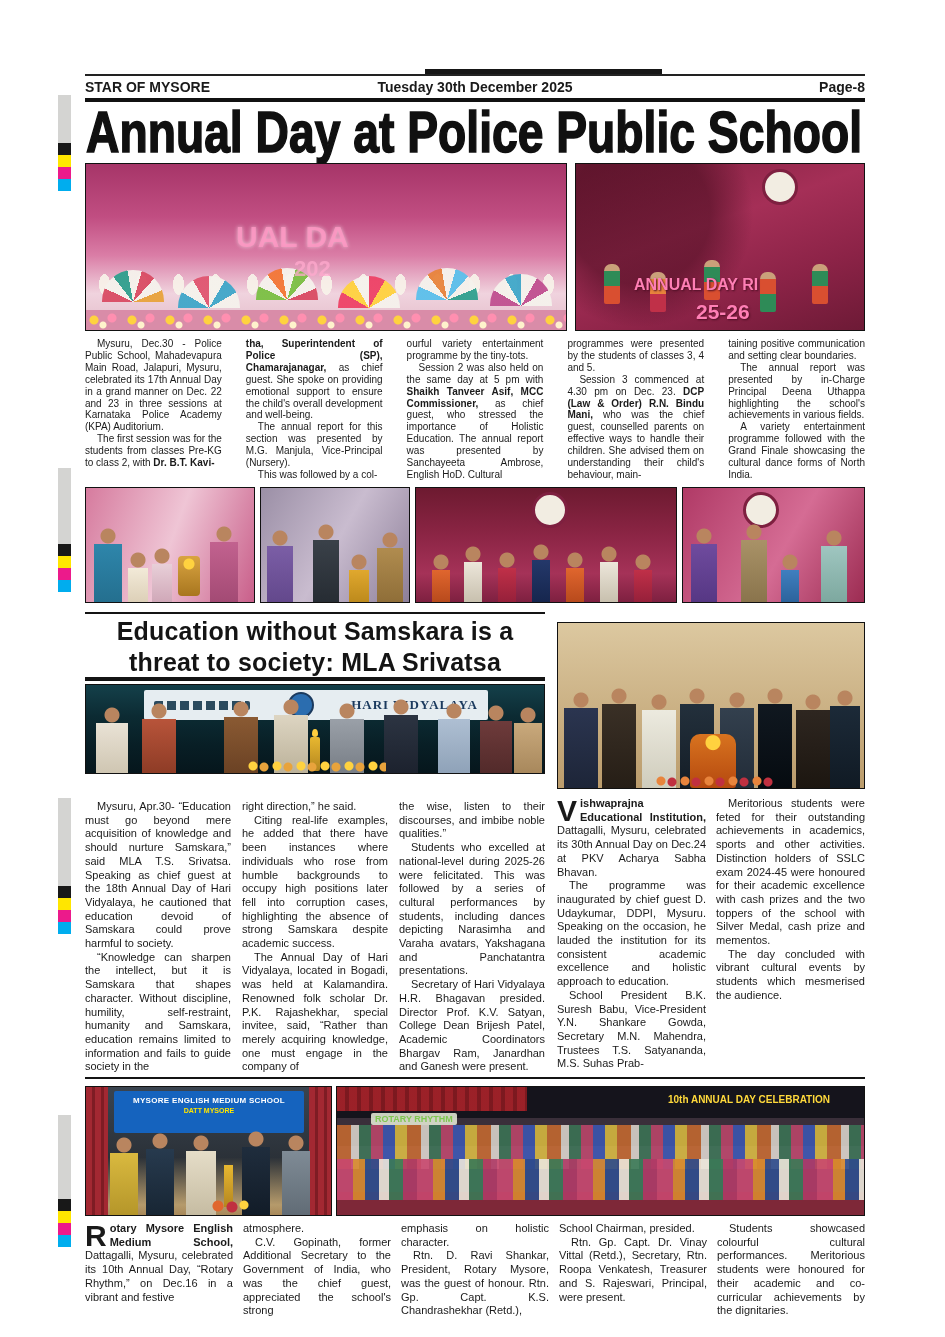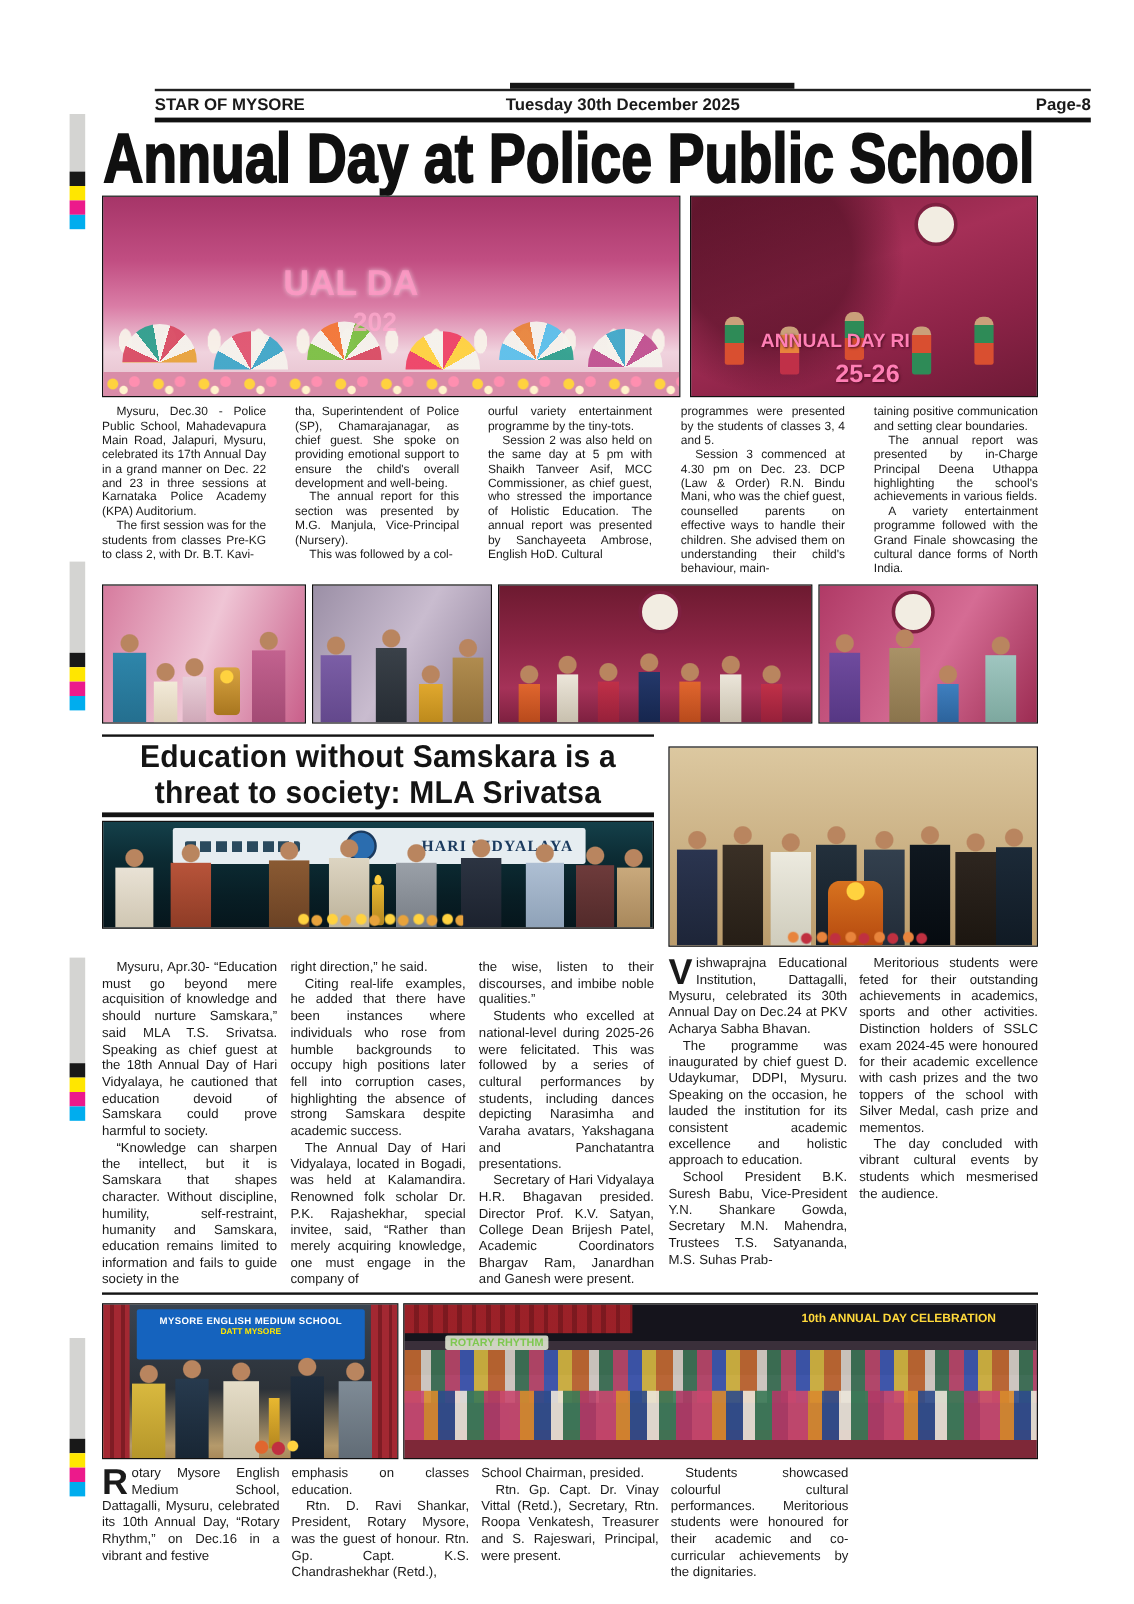--- a/index.html
+++ b/index.html
@@ -3,40 +3,40 @@
 <meta charset="utf-8">
 <style>
   html,body{margin:0;padding:0;background:#ffffff;}
   .page{position:relative;width:945px;height:1337px;background:#ffffff;overflow:hidden;
         font-family:"Liberation Sans",sans-serif;color:#1a1a1a;}
   .abs{position:absolute;}
   
   .topmark{position:absolute;left:425px;top:69px;width:237px;height:5px;background:#161616;}
   .header{position:absolute;left:85px;top:74px;width:780px;border-top:2px solid #222;
           border-bottom:4px solid #111;padding:3px 0 3px;display:flex;align-items:center;
-          font-weight:bold;font-size:14px;margin-left:44px;}
+          font-weight:bold;font-size:14px;}
   .hl{flex:1;text-align:left}.hc{flex:1.3;text-align:center}.hr{flex:1;text-align:right}
   
   .h2box{position:absolute;left:85px;top:616px;width:460px;text-align:center;font-weight:bold;
          font-size:25px;line-height:29px;letter-spacing:.2px;color:#141414;transform:scaleY(1.05);transform-origin:top;}
   .rule{position:absolute;background:#141414;}
   
   .cols{position:absolute;display:flex;}
   .col{text-align:justify;}
   .a1{left:85px;top:338px;width:780px;height:146px;gap:24px;}
   .a1 .col{width:148px;font-size:10px;line-height:11.9px;}
   .a2L{left:85px;top:800px;width:460px;height:276px;gap:11px;}
   .a2L .col{width:146px;font-size:11px;line-height:13.7px;}
   .a2R{left:557px;top:797px;width:308px;height:279px;gap:10px;}
   .a2R .col{width:149px;font-size:11px;line-height:13.7px;}
   .a3{left:85px;top:1222px;width:780px;height:112px;gap:10px;}
   .a3 .col{width:148px;font-size:11px;line-height:13.7px;}
   .para{margin:0;}
   .ind{text-indent:12px;}
-  .b{font-weight:normal;}
+  .b{font-weight:bold;}
   .dc{float:left;font-weight:bold;font-size:30px;line-height:24px;padding:2px 3px 0 0;}
   
   .photo{position:absolute;overflow:hidden;border:1.5px solid #111;box-sizing:border-box;}
   .umb{position:absolute;height:32px;width:62px;border-radius:62px 62px 0 0;opacity:.95;}
   .figB{position:absolute;width:16px;height:40px;border-radius:7px 7px 2px 2px;}
   .pers{position:absolute;bottom:0;border-radius:3px 3px 0 0;background-repeat:no-repeat;
         background-image:radial-gradient(circle at 50% 8px,var(--skin,#b9855f) 7px,transparent 8px),
                          linear-gradient(var(--c1,#777),var(--c2,#555));
         background-size:100% 18px,100% calc(100% - 16px);background-position:0 0,0 16px;}
   .wlogo{position:absolute;width:30px;height:30px;border-radius:50%;background:#f2ede2;border:3px solid #7e2040;}
@@ -266,21 +266,25 @@
     <div class="ovl" style="right:34px;top:7px;font-size:10px;color:#ffd93b;">10th ANNUAL DAY CELEBRATION</div>
     <div class="abs" style="left:0;top:30%;width:100%;height:34%;background:repeating-linear-gradient(90deg,#d36f2e 0 14px,#ece6da 14px 22px,#3b7a57 22px 34px,#c9486f 34px 46px,#3a5bbf 46px 58px,#e8c83f 58px 70px);opacity:.8;filter:blur(.5px);"></div>
     <div class="abs" style="left:0;top:56%;width:100%;height:32%;background:repeating-linear-gradient(90deg,#c9486f 0 16px,#d98a2e 16px 28px,#2e4c8c 28px 42px,#ece6da 42px 52px,#3b7a57 52px 66px,#b03a66 66px 80px);opacity:.9;filter:blur(.5px);"></div>
   </div>
 
   <div class="cols a3">
     <div class="col">
       <p class="para"><span class="dc">R</span><span class="b">otary Mysore English Medium School,</span><span> Dattagalli, Mysuru, celebrated its 10th Annual Day, “Rotary Rhythm,” on Dec.16 in a vibrant and festive</span></p>
     </div>
     <div class="col">
-      <p class="para"><span>emphasis on classes education.</span></p>
+      <p class="para"><span>atmosphere.</span></p>
+      <p class="para ind"><span>C.V. Gopinath, former Additional Secretary to the Government of India, who was the chief guest, appreciated the school's strong</span></p>
+    </div>
+    <div class="col">
+      <p class="para"><span>emphasis on holistic character.</span></p>
       <p class="para ind"><span>Rtn. D. Ravi Shankar, President, Rotary Mysore, was the guest of honour. Rtn. Gp. Capt. K.S. Chandrashekhar (Retd.),</span></p>
     </div>
     <div class="col">
       <p class="para"><span>School Chairman, presided.</span></p>
       <p class="para ind"><span>Rtn. Gp. Capt. Dr. Vinay Vittal (Retd.), Secretary, Rtn. Roopa Venkatesh, Treasurer and S. Rajeswari, Principal, were present.</span></p>
     </div>
     <div class="col">
       <p class="para ind"><span>Students showcased colourful cultural performances. Meritorious students were honoured for their academic and co-curricular achievements by the dignitaries.</span></p>
     </div>
   </div>

